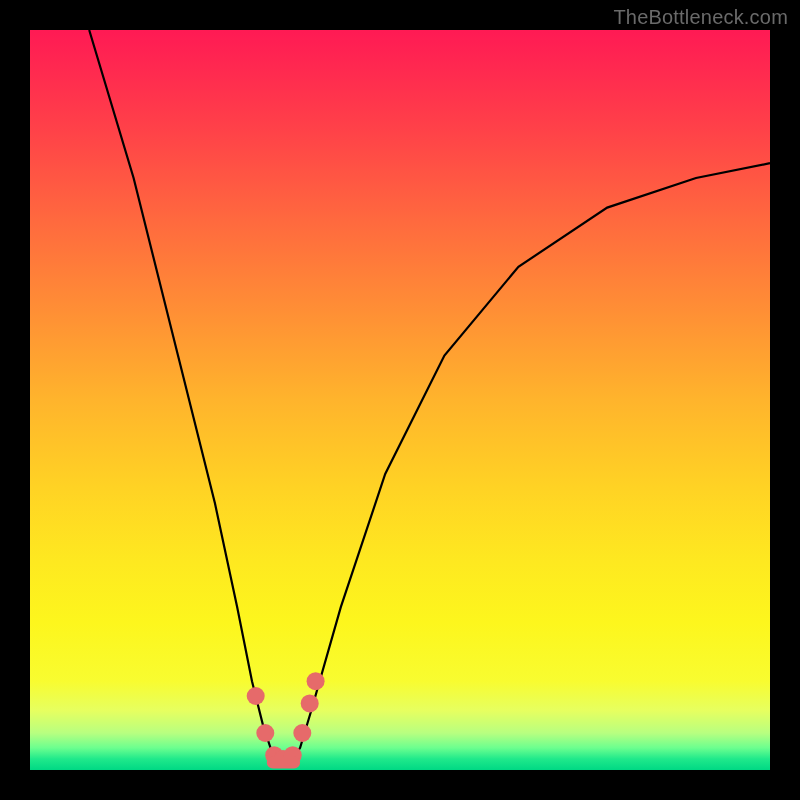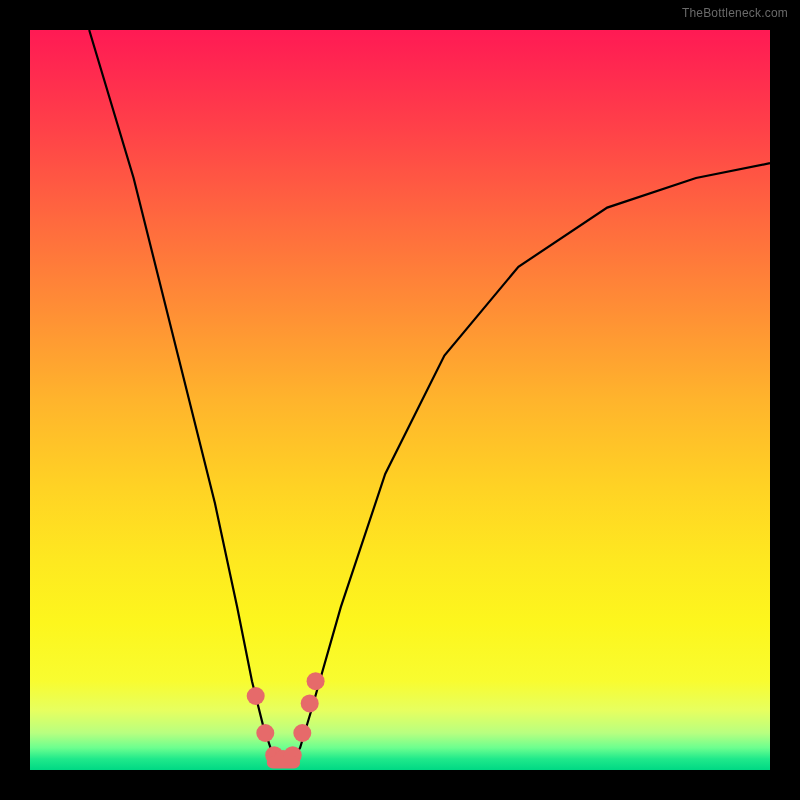--- a/index.html
+++ b/index.html
@@ -43,21 +43,21 @@
       #6cff8f 97%,
       #20e98b 98.5%,
       #00d884 100%
     );
   }
   .watermark {
     position: absolute;
     top: 6px;
     right: 12px;
     color: #6a6a6a;
-    font-size: 12px;
+    font-size: 20px;
     letter-spacing: 0.2px;
     user-select: none;
   }
   svg.curve {
     position: absolute;
     left: 0;
     top: 0;
     width: 740px;
     height: 740px;
     overflow: visible;

